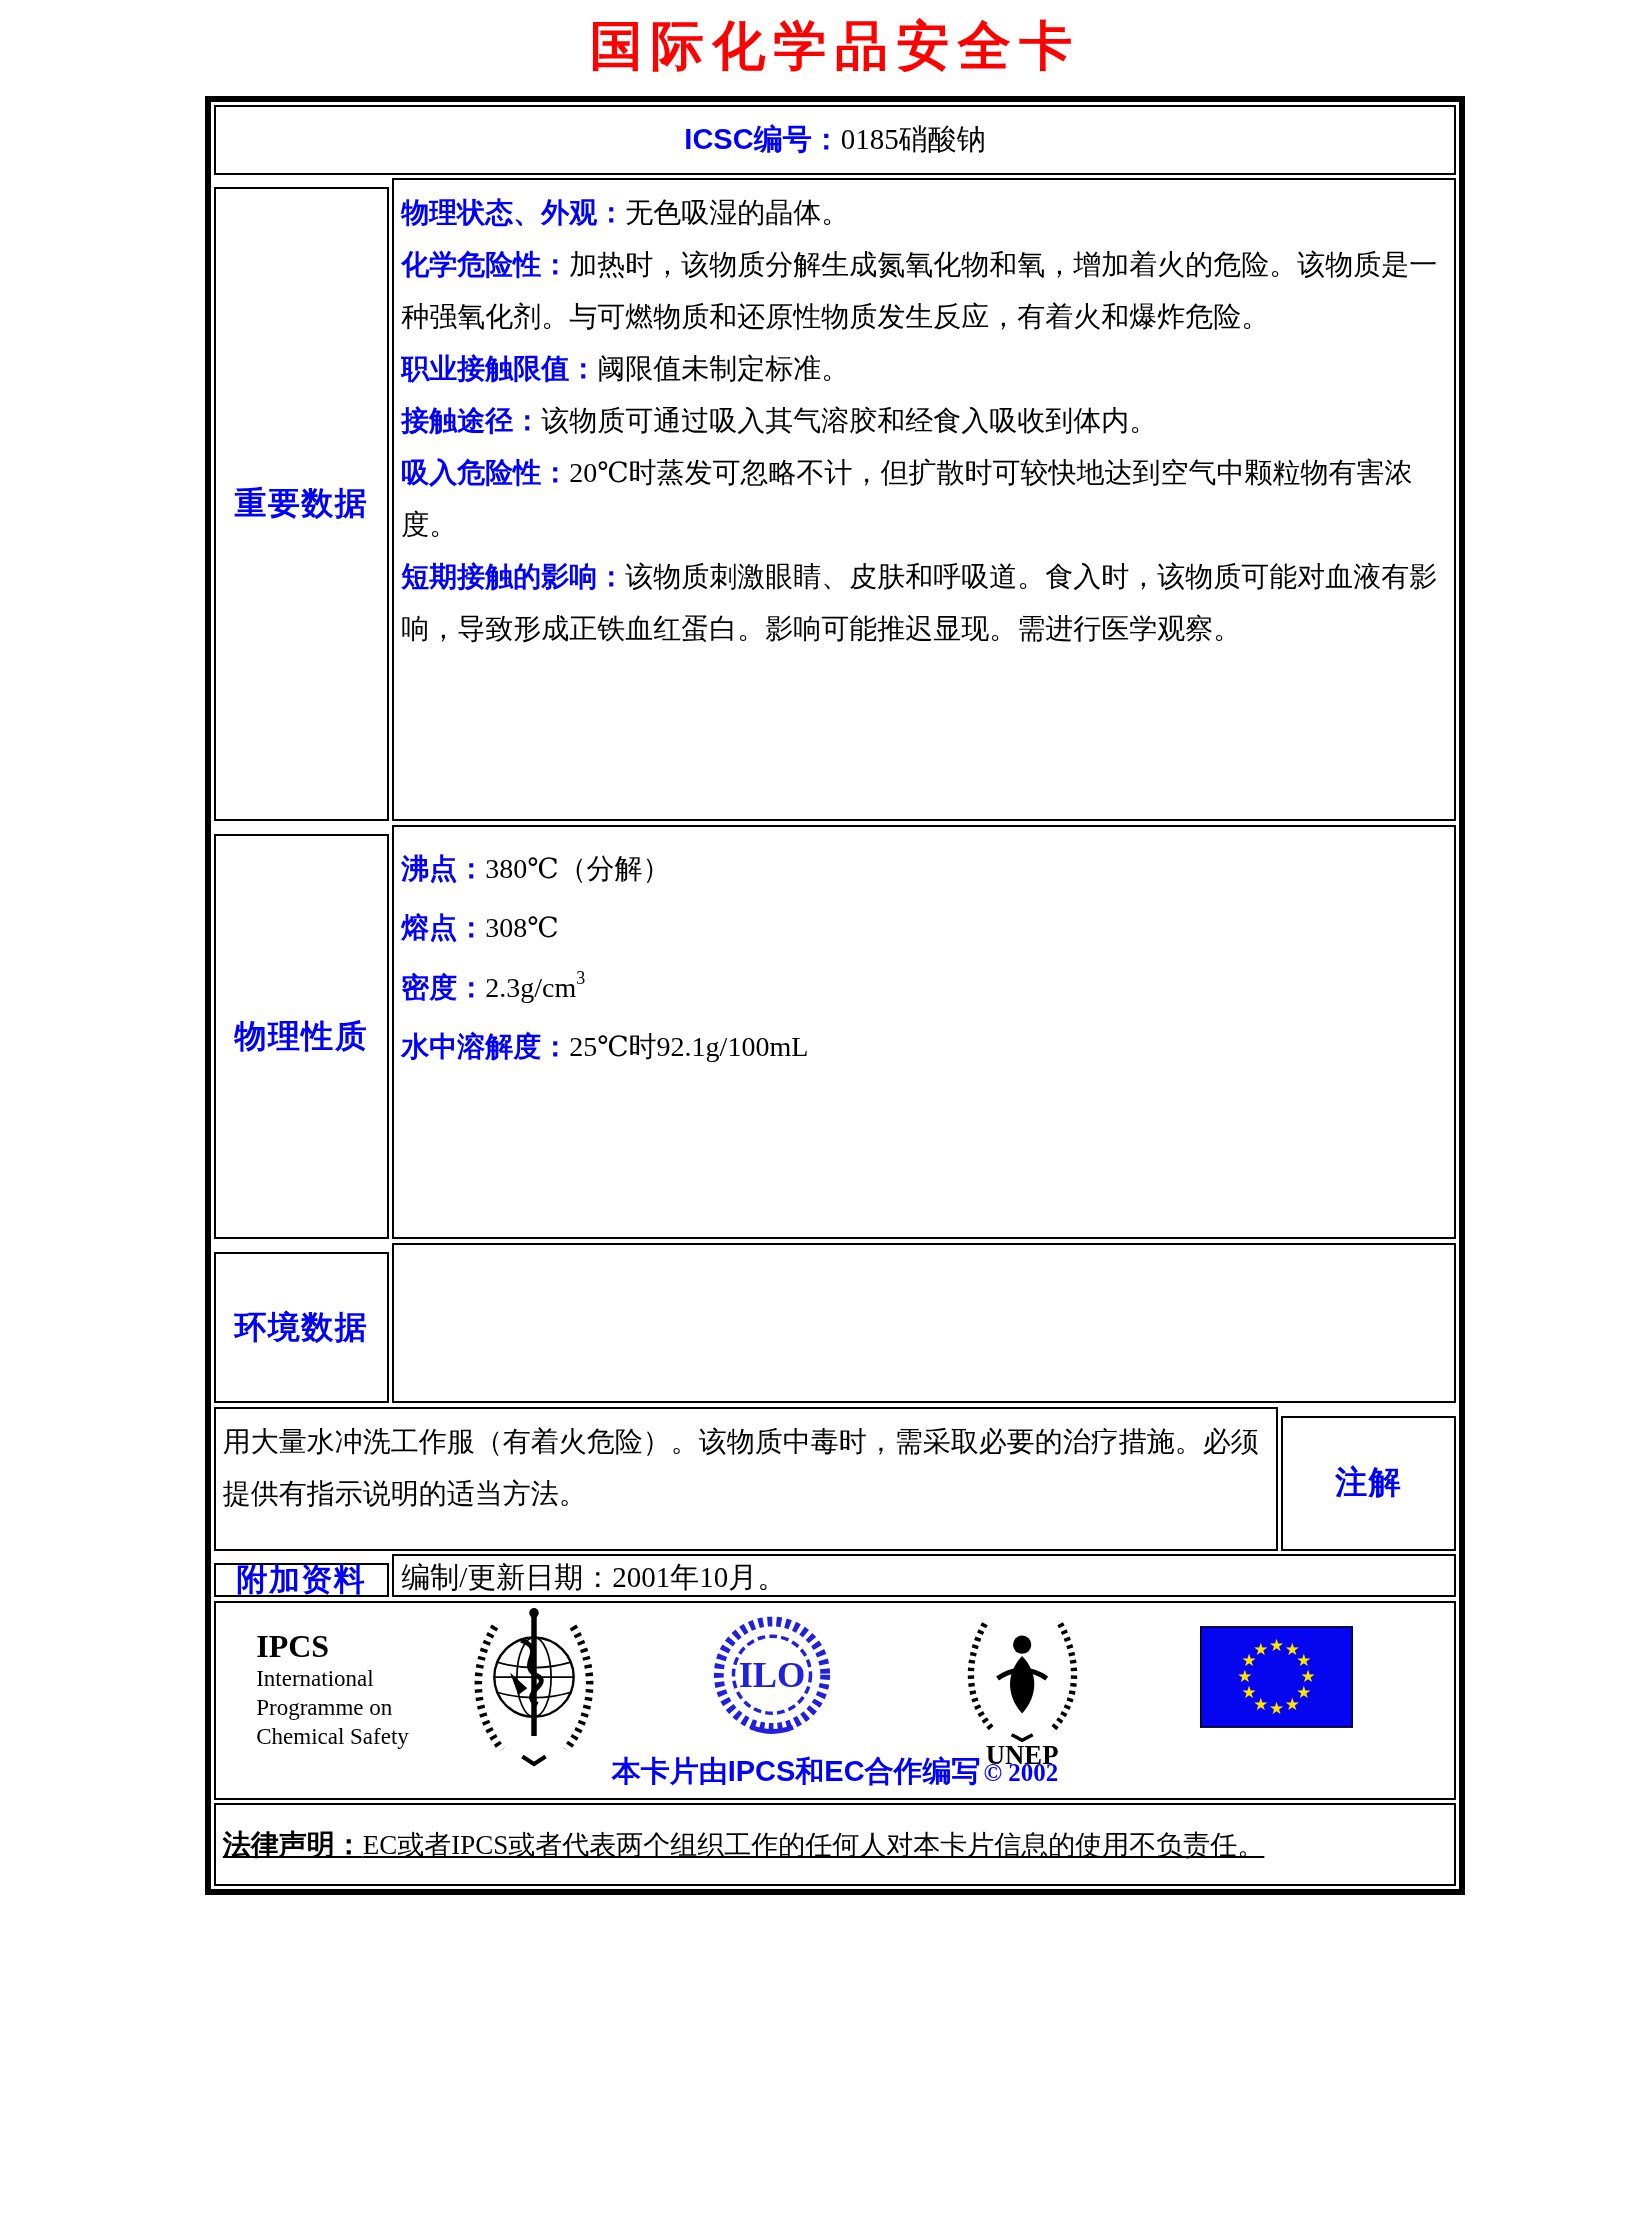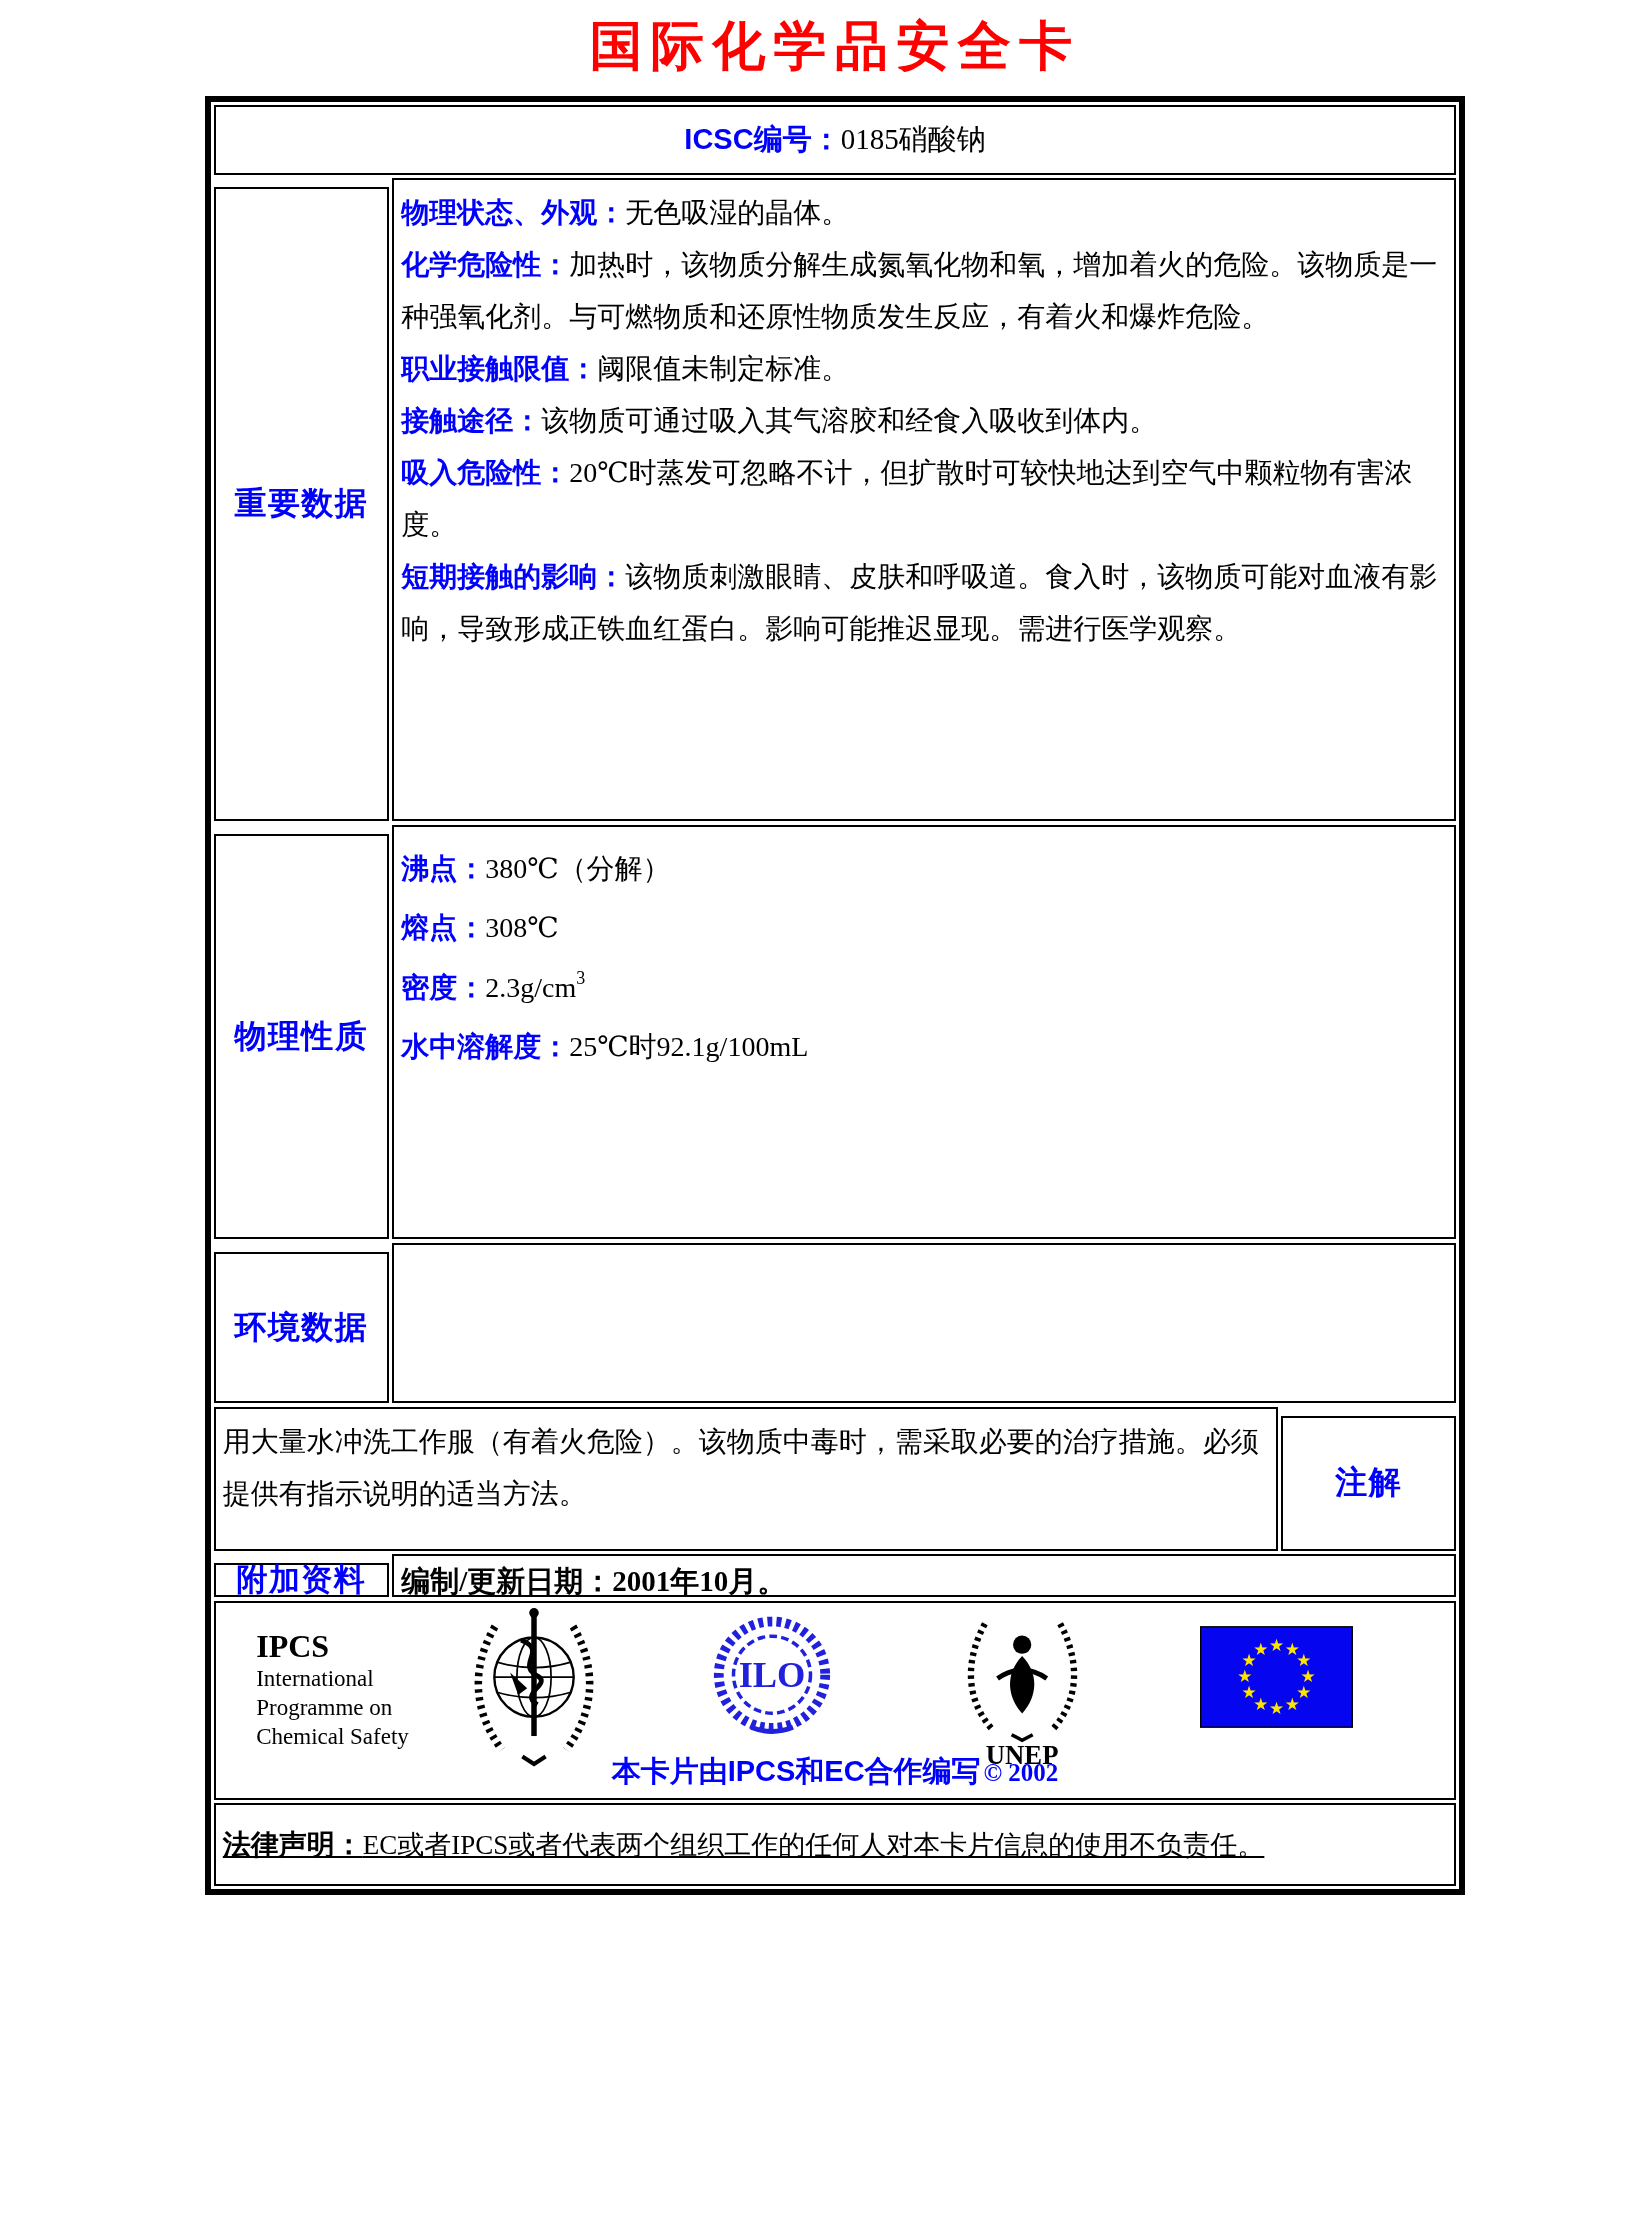--- a/index.html
+++ b/index.html
@@ -51,21 +51,21 @@
   .row-header .box {
     flex: 1; display: flex; align-items: center; justify-content: center;
     padding: 0 8.4px; font-size: 29px;
   }
   .row-important { height: 645px; }
   .row-physical { height: 416px; }
   .row-environment { height: 161px; }
   .row-notes { height: 144px; }
   .row-additional { height: 43px; }
   .row-additional .label-cell .section-label { font-size: 31px; }
-  .row-additional .content-cell { padding: 8px 7px; display: flex; align-items: flex-start; font-weight: bold; }
+  .row-additional .content-cell { padding: 0 7px; display: flex; align-items: flex-end; }
   .row-additional .content-cell p { line-height: 35px; font-size: 29px; }
   .row-logos { height: 200px; }
   .row-logos .box { flex: 1; position: relative; }
   .row-legal { height: 83px; text-decoration: underline; }
   .row-legal .box { flex: 1; display: flex; align-items: center; padding: 0 7px; }
   .row-legal p { font-size: 27px; }
   .legal-label {
     font-weight: bold; font-size: 28px;
     font-family: "Liberation Sans", "DejaVu Sans", sans-serif;
   }

